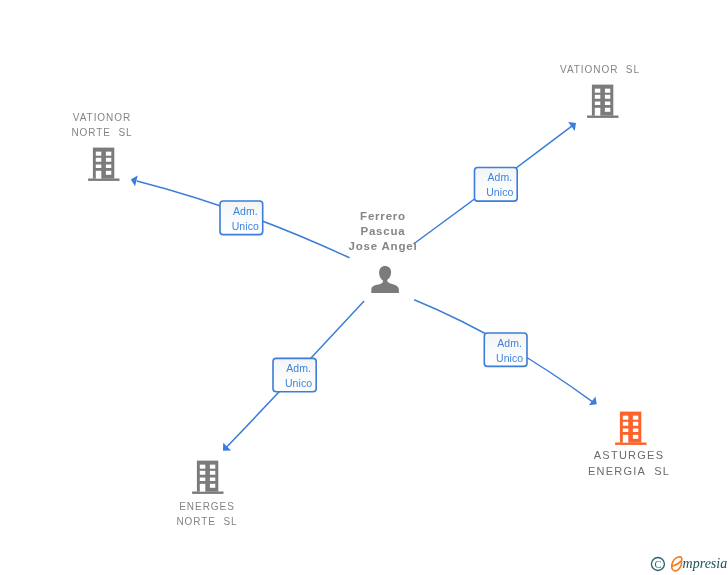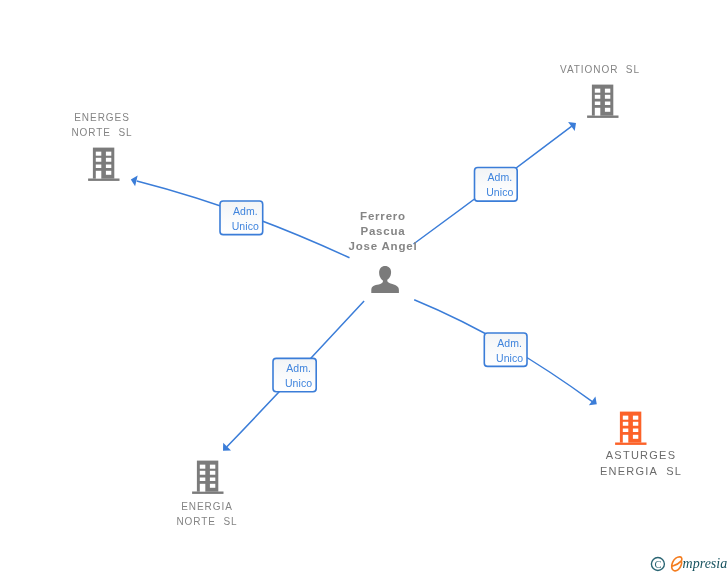--- a/index.html
+++ b/index.html
@@ -87,21 +87,21 @@
           <rect x="18.9" y="5.65" width="5.4" height="4.05"></rect>
           <rect x="8.8" y="11.8" width="5.5" height="3.95"></rect>
           <rect x="18.9" y="11.8" width="5.4" height="3.95"></rect>
           <rect x="8.8" y="18.5" width="5.5" height="3.5"></rect>
           <rect x="18.9" y="18.5" width="5.4" height="3.5"></rect>
           <rect x="8.8" y="24.8" width="5.5" height="7.8"></rect>
           <rect x="18.9" y="24.8" width="5.4" height="4.0"></rect>
         </g>
       </svg>
     </div>
-    <div class="node-label" style="left:0;top:0;">ENERGES
+    <div class="node-label" style="left:0;top:0;">VATIONOR
 NORTE  SL</div>
   </div>
 
   <div class="node" style="left:550px;top:61.5px;width:100px;height:57.3px;">
     <div class="node-icon" style="left:35.6px;top:21.3px;width:34px;height:36px;">
       <svg viewBox="0 0 34 36" width="34" height="36">
         <g fill="#7b7b7b">
           <rect x="5.9" y="1.6" width="21.4" height="31.0"></rect>
           <rect x="1.1" y="32.5" width="31.4" height="2.4"></rect>
         </g>
@@ -132,21 +132,21 @@
           <rect x="18.9" y="5.65" width="5.4" height="4.05"></rect>
           <rect x="8.8" y="11.8" width="5.5" height="3.95"></rect>
           <rect x="18.9" y="11.8" width="5.4" height="3.95"></rect>
           <rect x="8.8" y="18.5" width="5.5" height="3.5"></rect>
           <rect x="18.9" y="18.5" width="5.4" height="3.5"></rect>
           <rect x="8.8" y="24.8" width="5.5" height="7.8"></rect>
           <rect x="18.9" y="24.8" width="5.4" height="4.0"></rect>
         </g>
       </svg>
     </div>
-    <div class="node-label" style="left:0;top:40.1px;">ENERGIA
+    <div class="node-label" style="left:0;top:40.1px;">ENERGES
 NORTE  SL</div>
   </div>
 
   <div class="node" style="left:579px;top:409.6px;width:100px;height:70px;">
     <div class="node-icon" style="left:35.1px;top:0;width:34px;height:36px;">
       <svg viewBox="0 0 34 36" width="34" height="36">
         <g fill="#fc6229">
           <rect x="5.9" y="1.6" width="21.4" height="31.0"></rect>
           <rect x="1.1" y="32.5" width="31.4" height="2.4"></rect>
         </g>
@@ -155,21 +155,21 @@
           <rect x="18.9" y="5.65" width="5.4" height="4.05"></rect>
           <rect x="8.8" y="11.8" width="5.5" height="3.95"></rect>
           <rect x="18.9" y="11.8" width="5.4" height="3.95"></rect>
           <rect x="8.8" y="18.5" width="5.5" height="3.5"></rect>
           <rect x="18.9" y="18.5" width="5.4" height="3.5"></rect>
           <rect x="8.8" y="24.8" width="5.5" height="7.8"></rect>
           <rect x="18.9" y="24.8" width="5.4" height="4.0"></rect>
         </g>
       </svg>
     </div>
-    <div class="node-label dark" style="left:12px;top:38.4px;text-align:center;">ASTURGES
+    <div class="node-label dark" style="left:0;top:38.4px;text-align:center;">ASTURGES
 ENERGIA  SL</div>
   </div>
 
   <div class="rel-box" style="left:219.2px;top:200.2px;width:44.3px;height:35.2px;">Adm.
 Unico</div>
   <div class="rel-box" style="left:473.7px;top:166.7px;width:44.3px;height:35.2px;">Adm.
 Unico</div>
   <div class="rel-box" style="left:272.2px;top:357.6px;width:44.8px;height:35.0px;">Adm.
 Unico</div>
   <div class="rel-box" style="left:483.5px;top:332.2px;width:44.3px;height:35.0px;">Adm.

